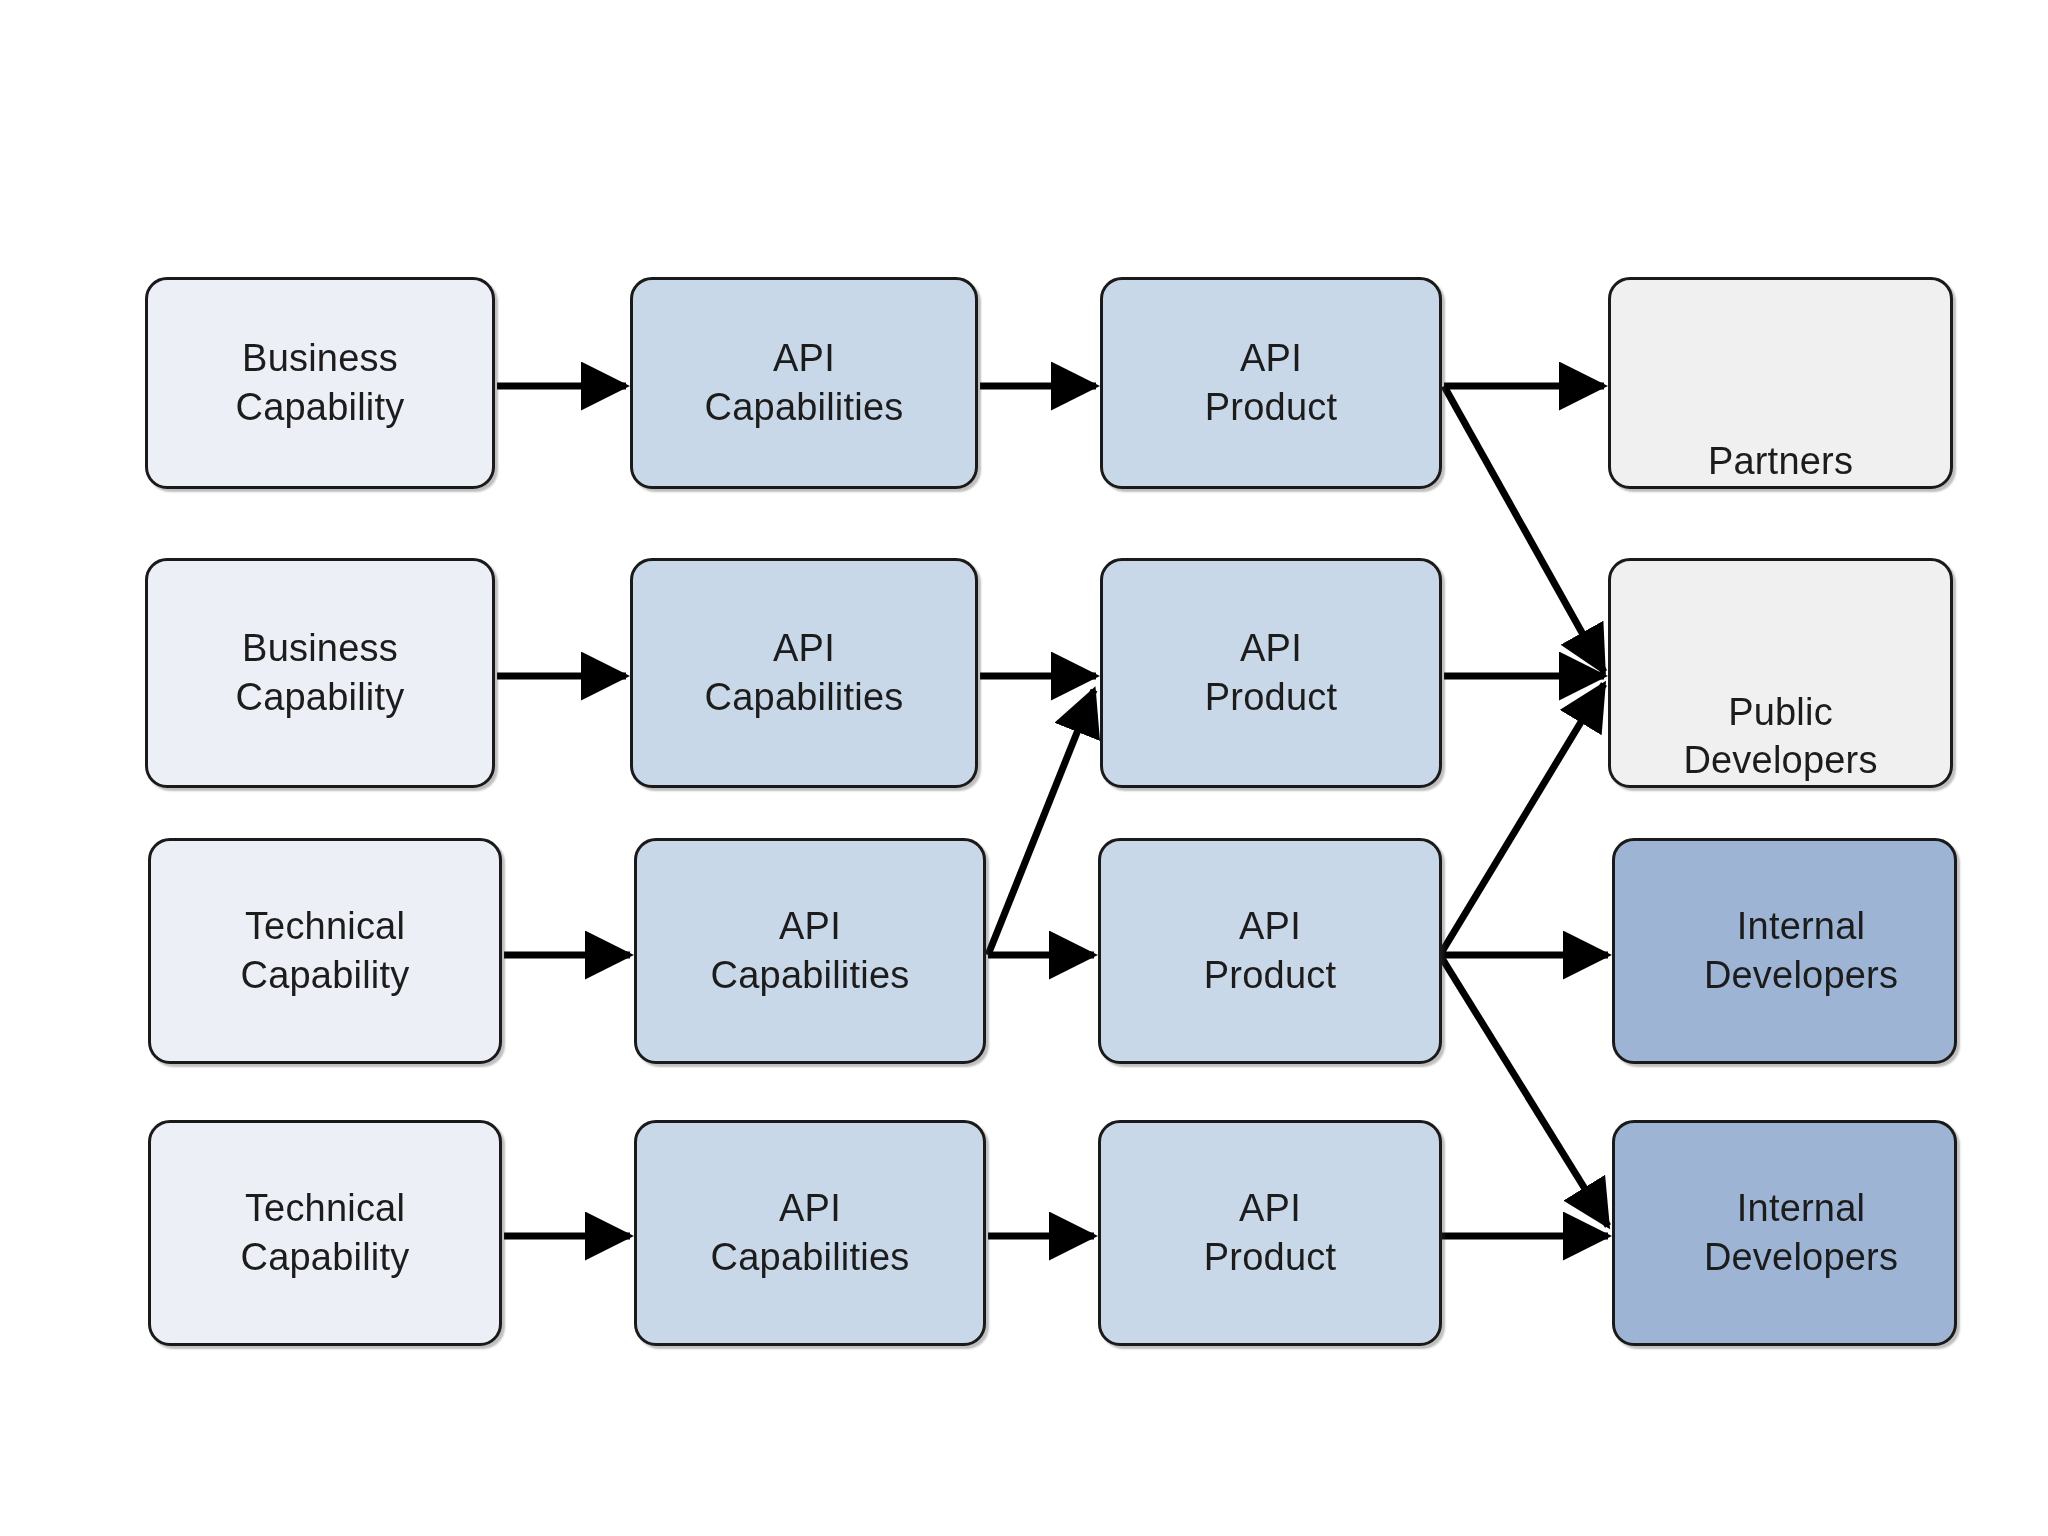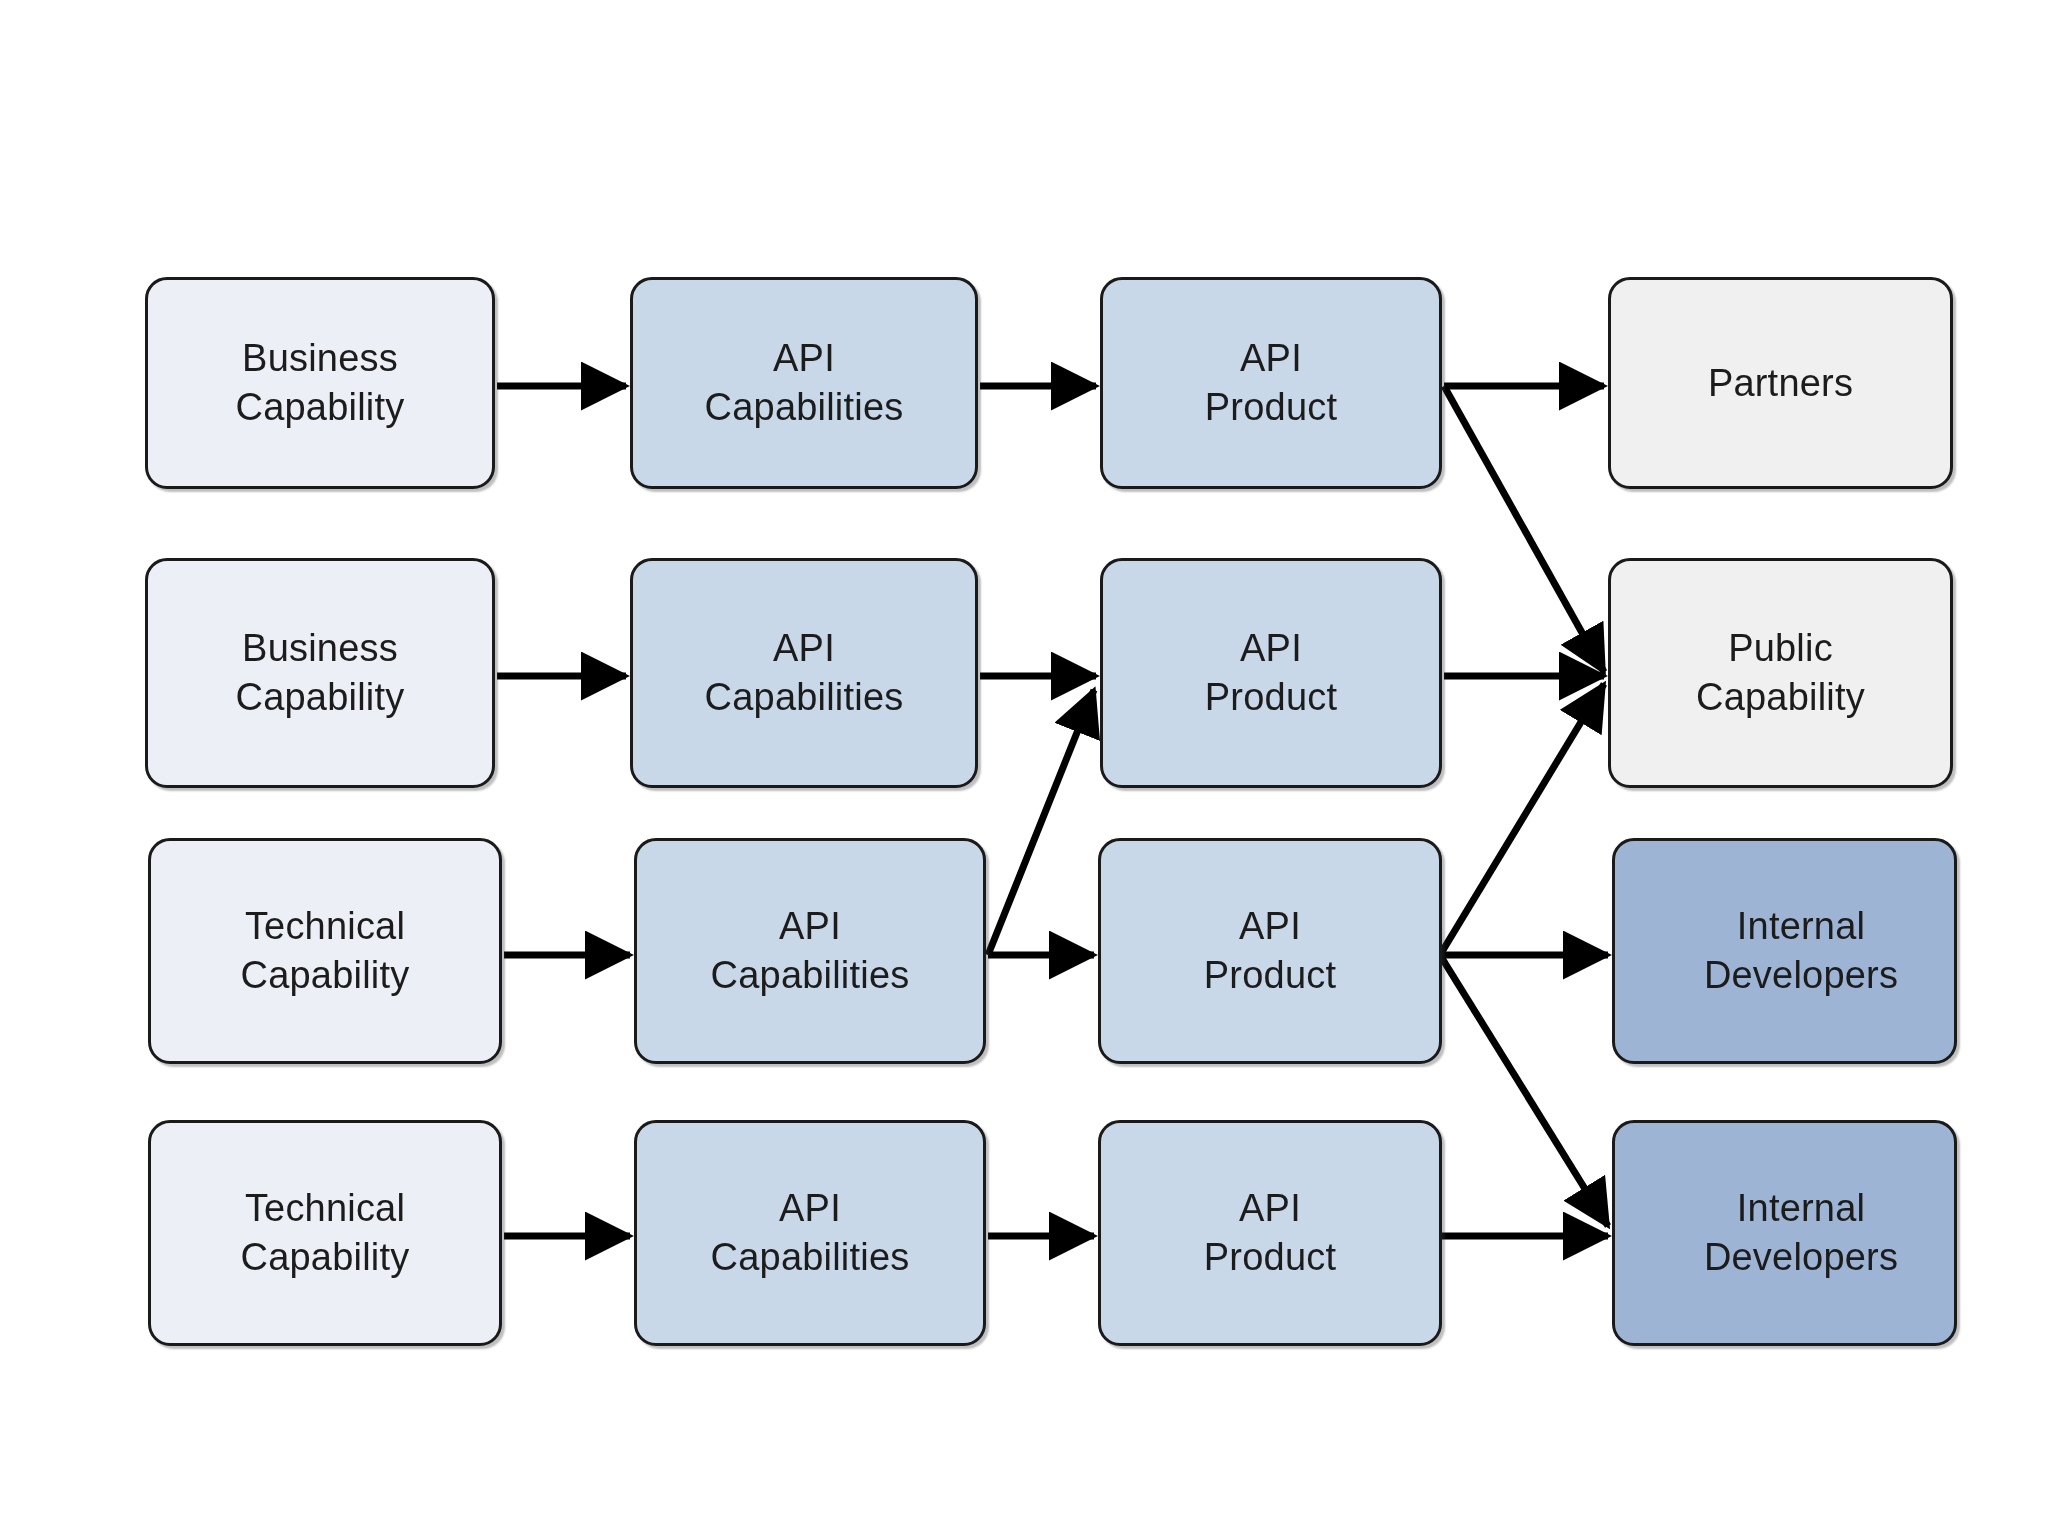--- a/index.html
+++ b/index.html
@@ -44,21 +44,21 @@
     z-index: 2;
   }
   .node .label {
     display: block;
     white-space: pre-line;
     padding: 0 10px;
   }
   .fill-capability { background: #edeff6; }
   .fill-api        { background: #c9d8e8; }
   .fill-product    { background: #c9d8e8; }
-  .fill-neutral    { background: #f0f0f0; }
+  .fill-neutral    { background: #f0f0f0; align-items: flex-end; }
   .fill-internal   { background: #9db4d4; padding-left: 33px; }
 </style>
 </head>
 <body>
 
 <div id="canvas">
 
   <svg id="edges" viewBox="0 0 2048 1536" width="2048" height="1536" xmlns="http://www.w3.org/2000/svg">
     <defs>
       <marker id="arrowhead" viewBox="0 0 10 10" refX="9.2" refY="5" markerWidth="7" markerHeight="7" orient="auto-start-reverse" markerUnits="strokeWidth">
@@ -132,21 +132,21 @@
       </div>
       <div class="node fill-product" style="left: 1098px; top: 1120px; width: 344px; height: 226px;">
         <span class="label">API
 Product</span>
       </div>
       <div class="node fill-neutral" style="left: 1608px; top: 277px; width: 345px; height: 212px;">
         <span class="label">Partners</span>
       </div>
       <div class="node fill-neutral" style="left: 1608px; top: 558px; width: 345px; height: 230px;">
         <span class="label">Public
-Capability</span>
+Developers</span>
       </div>
       <div class="node fill-internal" style="left: 1612px; top: 838px; width: 345px; height: 226px;">
         <span class="label">Internal
 Developers</span>
       </div>
       <div class="node fill-internal" style="left: 1612px; top: 1120px; width: 345px; height: 226px;">
         <span class="label">Internal
 Developers</span>
       </div>
     </div>

